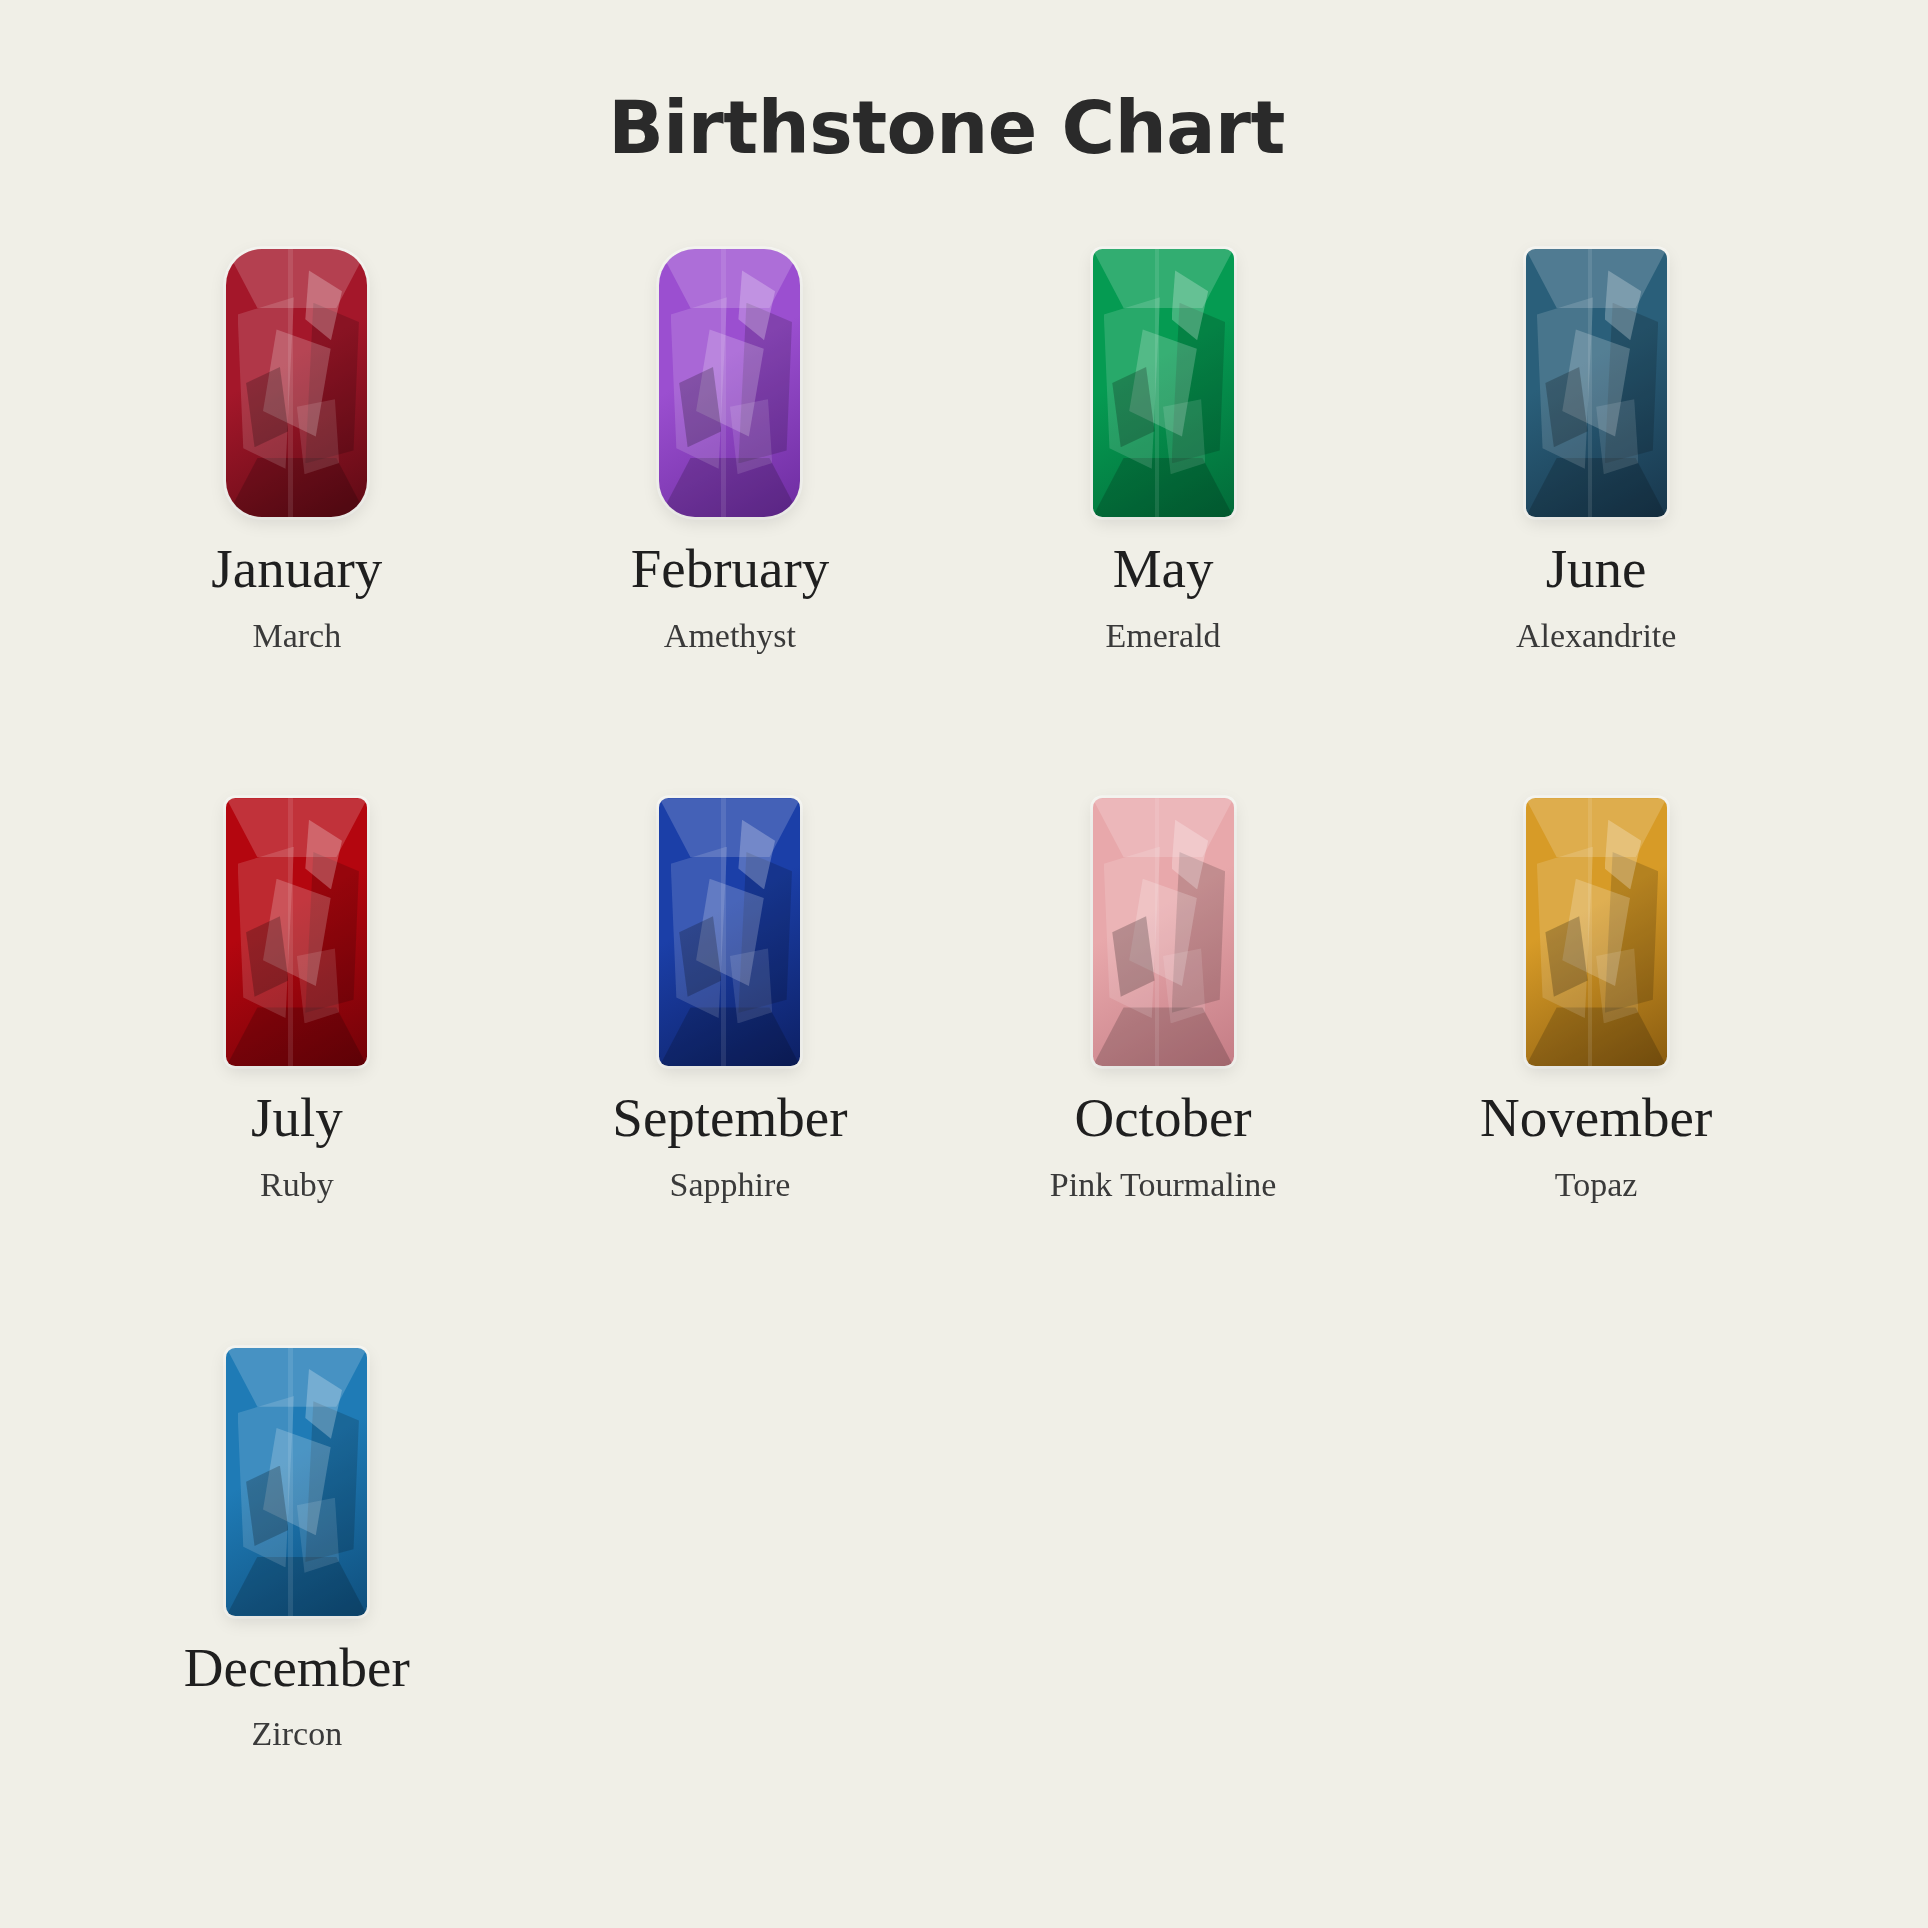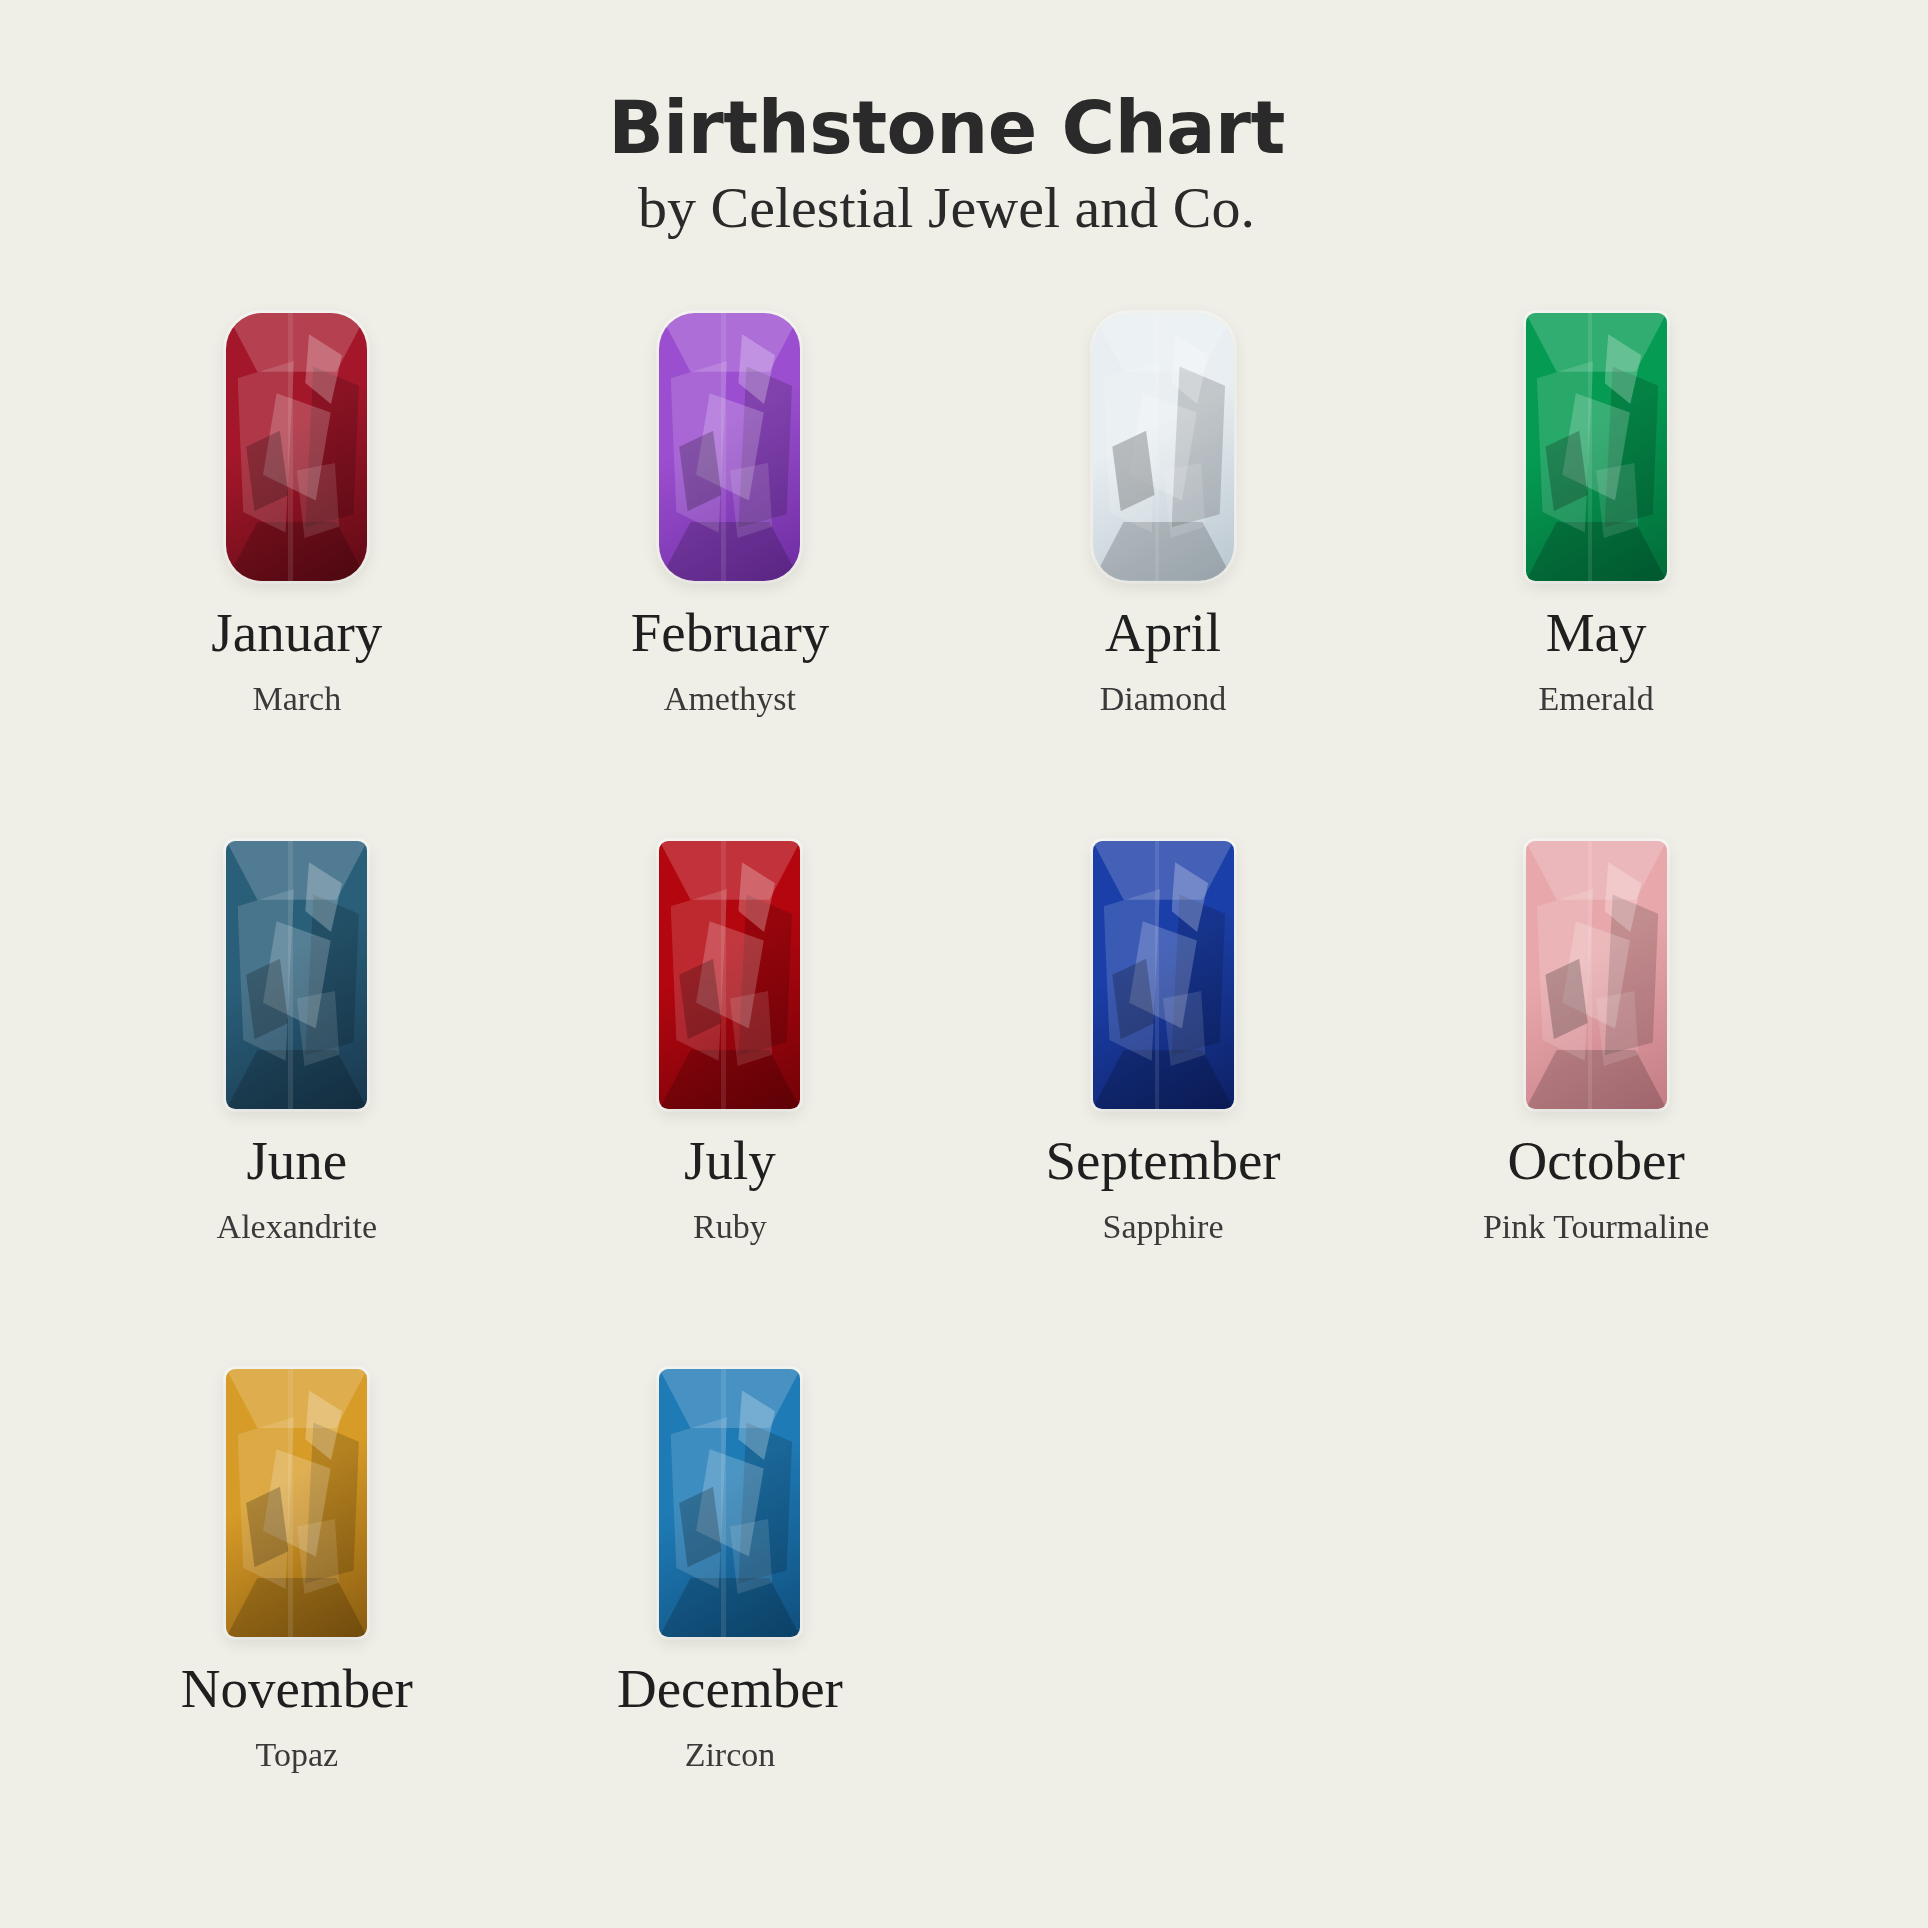--- a/index.html
+++ b/index.html
@@ -112,21 +112,20 @@
     text-align: center;
   }
 </style>
 </head>
 <body>
 
 <div class="page">
 
   <div class="header">
     <h1 class="title">Birthstone Chart</h1>
-    <div class="subtitle">by Celestial Jewel and Co.</div>
   </div>
 
   <div class="grid" id="grid">
       <div class="cell">
         <div class="gem-wrap">
           <div class="gem">
             <div class="base" style="background: linear-gradient(150deg, rgb(164, 23, 42) 0%, rgb(164, 23, 42) 42%, rgb(93, 10, 20) 100%);"></div>
             <div class="facets">
               <span class="f1"></span>
               <span class="f2"></span>
@@ -158,40 +157,20 @@
               <span class="f8"></span>
               <span class="f9"></span>
             </div>
           </div>
         </div>
         <div class="month">February</div>
         <div class="stone">Amethyst</div>
       </div>
       <div class="cell">
         <div class="gem-wrap">
-          <div class="gem">
-            <div class="base" style="background: linear-gradient(150deg, rgb(232, 238, 242) 0%, rgb(232, 238, 242) 42%, rgb(185, 198, 207) 100%);"></div>
-            <div class="facets">
-              <span class="f1"></span>
-              <span class="f2"></span>
-              <span class="f3"></span>
-              <span class="f4"></span>
-              <span class="f5"></span>
-              <span class="f6"></span>
-              <span class="f7"></span>
-              <span class="f8"></span>
-              <span class="f9"></span>
-            </div>
-          </div>
-        </div>
-        <div class="month">April</div>
-        <div class="stone">Diamond</div>
-      </div>
-      <div class="cell">
-        <div class="gem-wrap">
           <div class="gem rect">
             <div class="base" style="background: linear-gradient(150deg, rgb(5, 155, 82) 0%, rgb(5, 155, 82) 42%, rgb(2, 107, 57) 100%);"></div>
             <div class="facets">
               <span class="f1"></span>
               <span class="f2"></span>
               <span class="f3"></span>
               <span class="f4"></span>
               <span class="f5"></span>
               <span class="f6"></span>
               <span class="f7"></span>

